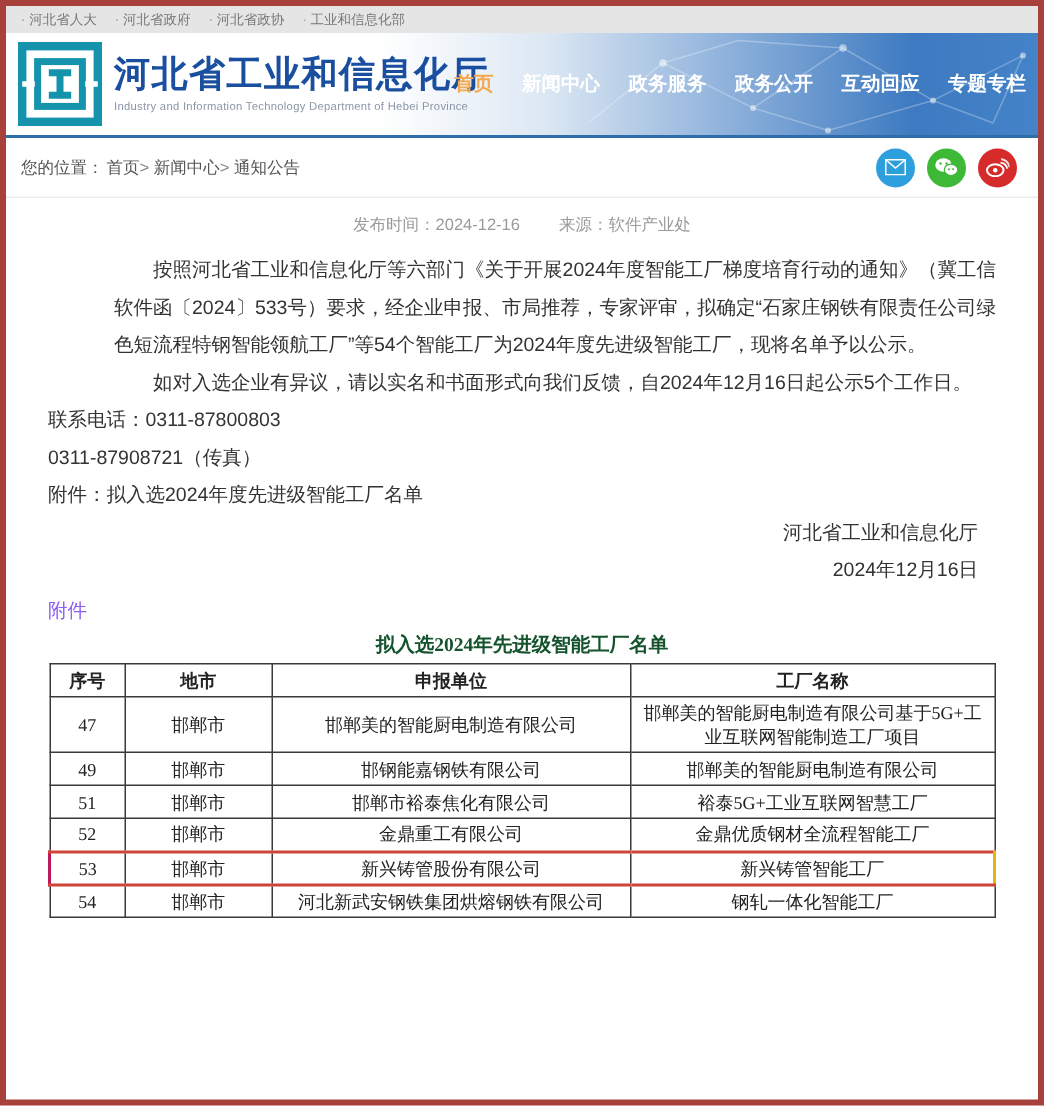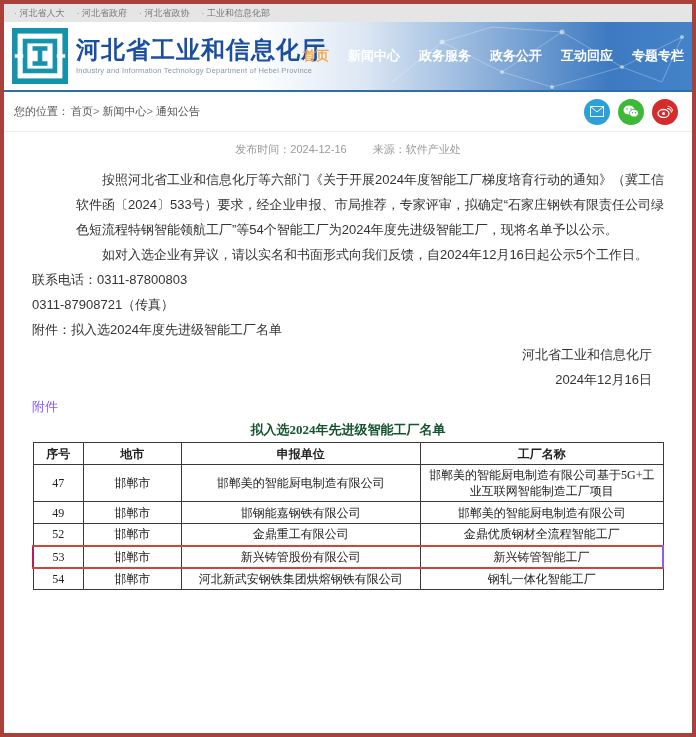--- a/index.html
+++ b/index.html
@@ -112,21 +112,21 @@
     border: 1px solid #3a3a3a;
     text-align: center;
     vertical-align: middle;
     padding: 2px 6px;
     line-height: 16px;
   }
   .factory-table th { font-weight: bold; height: 22px; }
   .factory-table td { height: 22px; }
   tr.highlight td { border-top: 2px solid #d0453a; border-bottom: 2px solid #d0453a; }
   tr.highlight td:first-child { border-left: 2px solid #be185d; }
-  tr.highlight td:last-child  { border-right: 2px solid #8b5cf6; text-align: center; }
+  tr.highlight td:last-child  { border-right: 2px solid #eab308; text-align: center; }
 </style>
 </head>
 <body>
 
 <div class="top-bar">
   <a class="top-link">河北省人大</a>
     <a class="top-link">河北省政府</a>
     <a class="top-link">河北省政协</a>
     <a class="top-link">工业和信息化部</a>
 </div>
@@ -257,20 +257,26 @@
 
 
         <tr>
           <td>49</td>
           <td>邯郸市</td>
           <td>邯钢能嘉钢铁有限公司</td>
           <td>邯郸美的智能厨电制造有限公司</td>
         </tr>
 
 
+        <tr>
+          <td>51</td>
+          <td>邯郸市</td>
+          <td>邯郸市裕泰焦化有限公司</td>
+          <td>裕泰5G+工业互联网智慧工厂</td>
+        </tr>
 
         <tr>
           <td>52</td>
           <td>邯郸市</td>
           <td>金鼎重工有限公司</td>
           <td>金鼎优质钢材全流程智能工厂</td>
         </tr>
 
         <tr class="highlight">
           <td>53</td>

